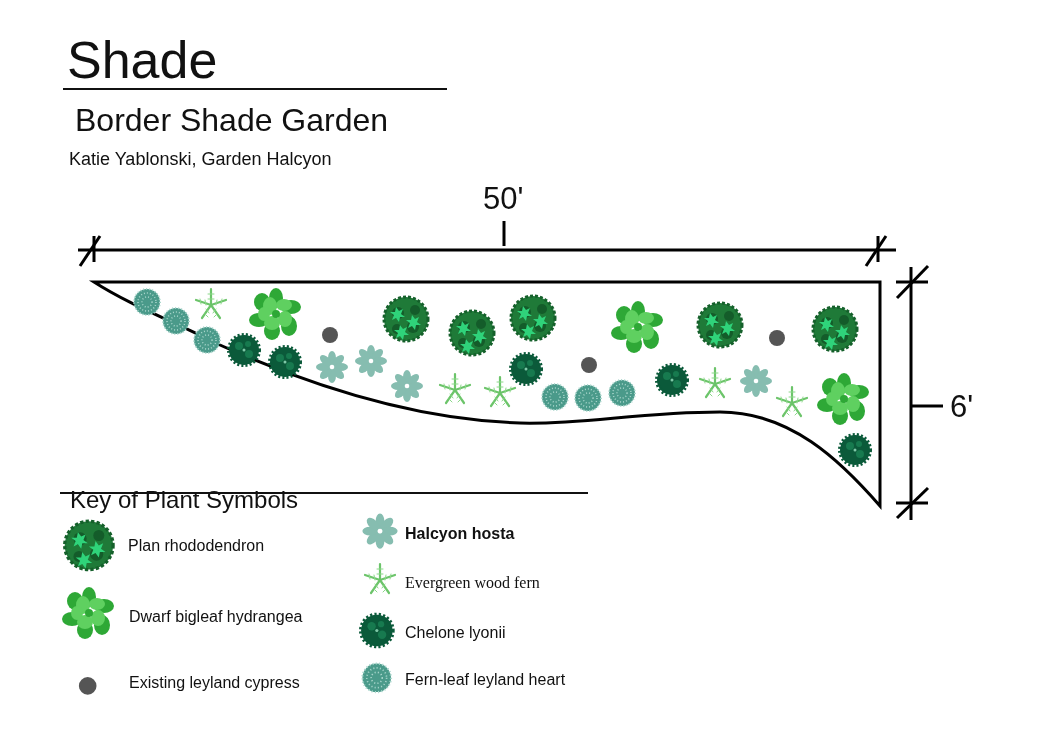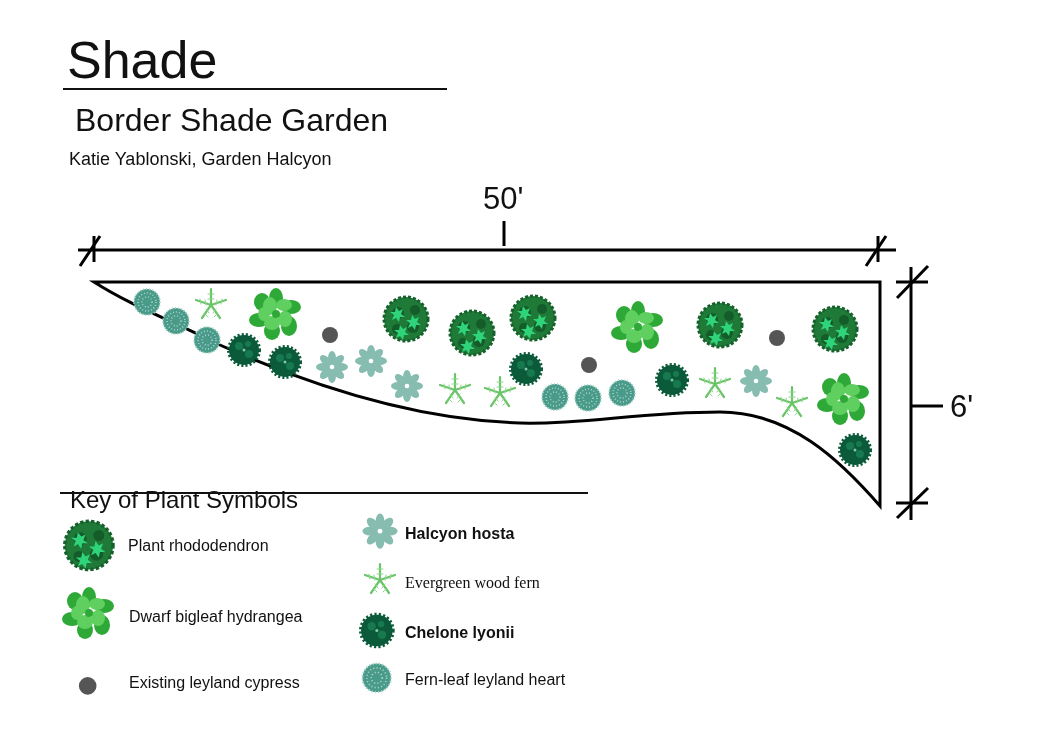--- a/index.html
+++ b/index.html
@@ -163,19 +163,19 @@
     <use href="#sym-bleeding_heart" x="377" y="678" transform="translate(-38,-68) scale(1.1)"></use>
   </g>
 </svg>
 
 <div class="dim-label" style="left:483px; top:182px;">50'</div>
 <div class="dim-label" style="left:950px; top:390px;">6'</div>
 
 <div class="key-title">Key of Plant Symbols</div>
 <div class="key-rule"></div>
 
-<div class="key-label" style="left:128px; top:536px;">Plant rhododendron</div>
+<div class="key-label" style="left:128px; top:536px;">Plan rhododendron</div>
 <div class="key-label" style="left:129px; top:607px;">Dwarf bigleaf hydrangea</div>
 <div class="key-label" style="left:129px; top:673px;">Existing leyland cypress</div>
 <div class="key-label" style="left:405px; top:524px;font-weight:bold;">Halcyon hosta</div>
 <div class="key-label" style="left:405px; top:573px;font-family:Liberation Serif, serif;">Evergreen wood fern</div>
-<div class="key-label" style="left:405px; top:623px;font-weight:bold;">Chelone lyonii</div>
+<div class="key-label" style="left:405px; top:623px;">Chelone lyonii</div>
 <div class="key-label" style="left:405px; top:670px;">Fern-leaf leyland heart</div>
 
 </body></html>

